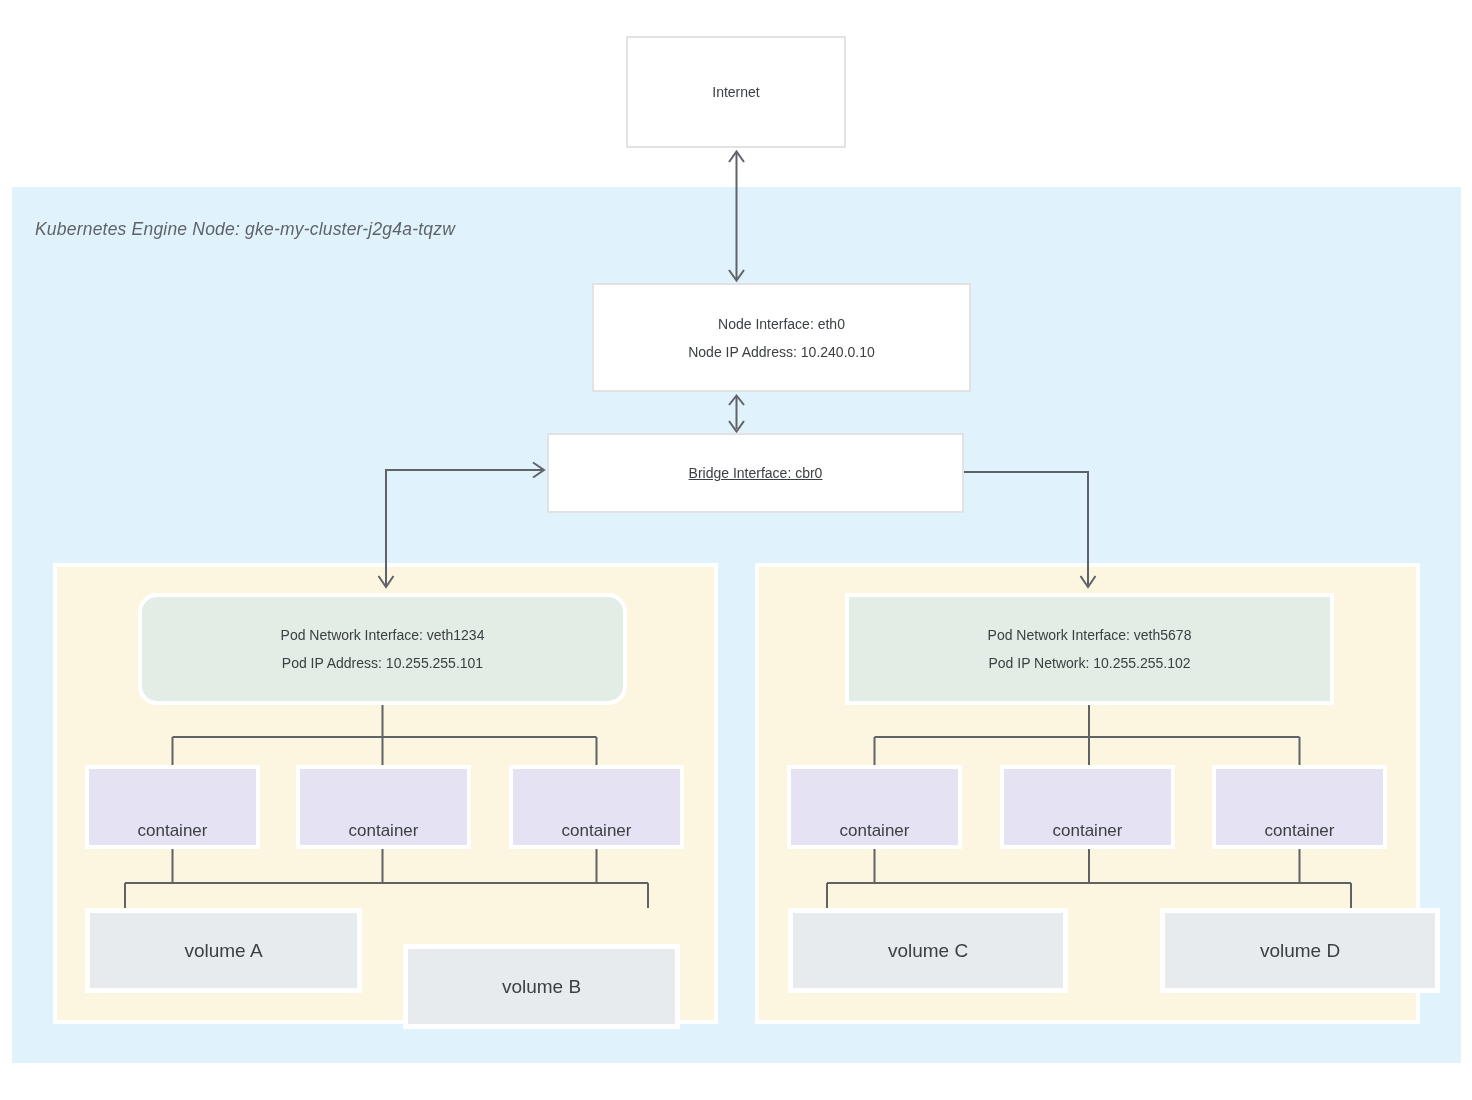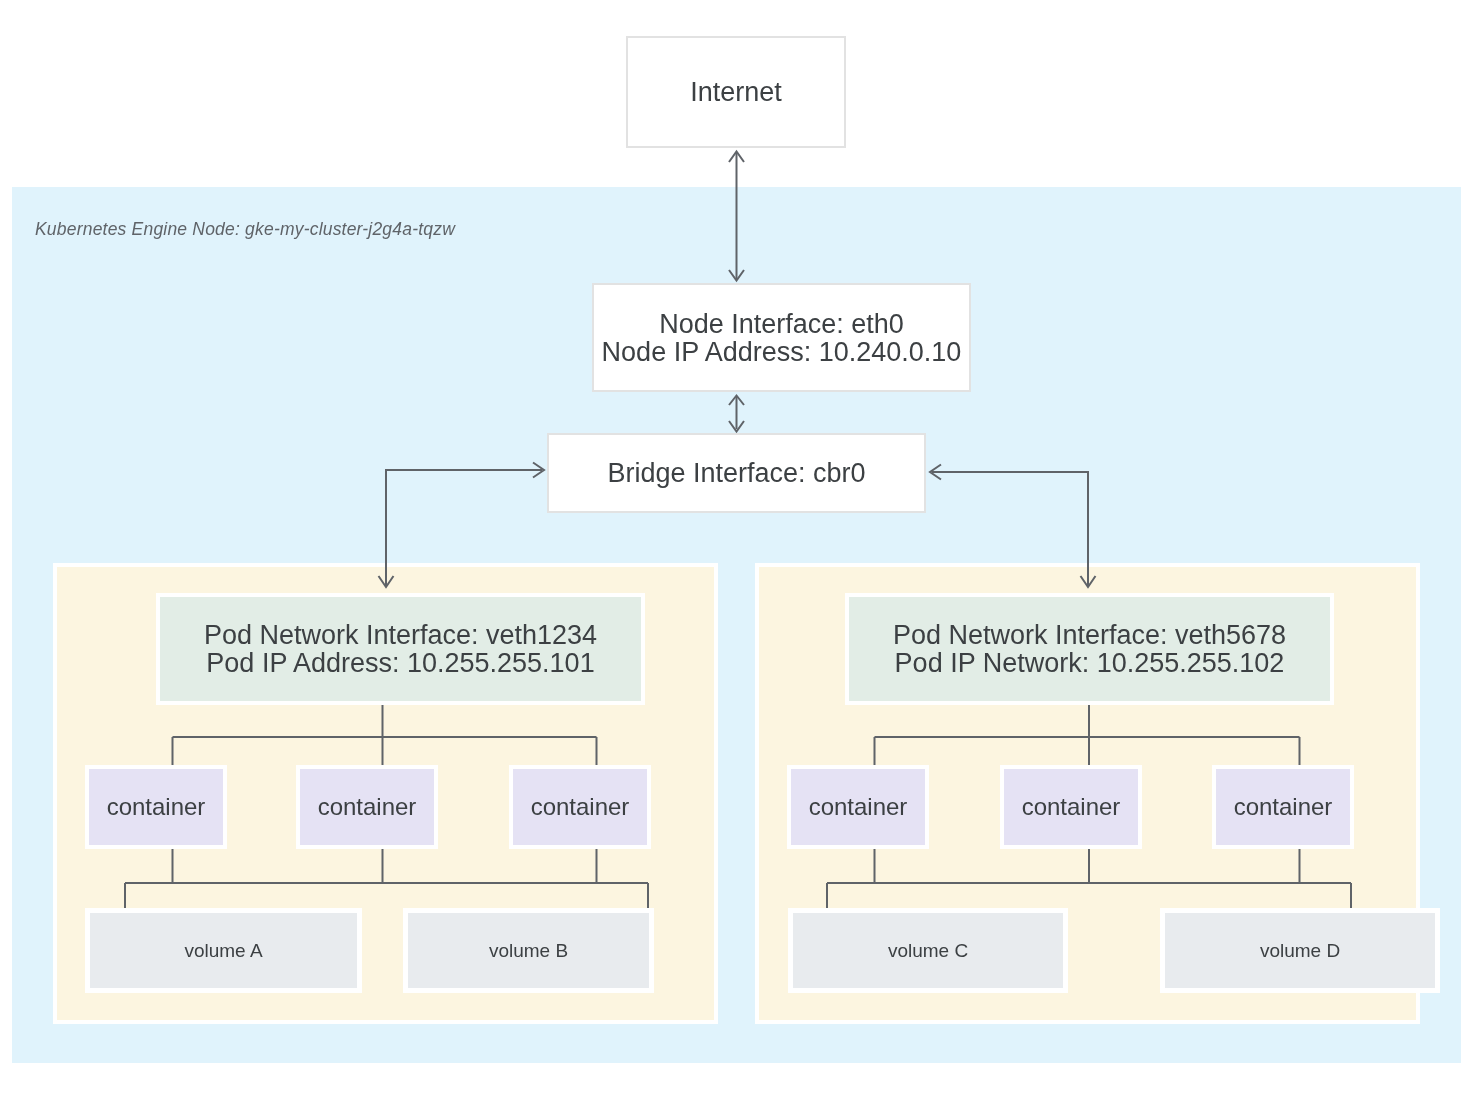--- a/index.html
+++ b/index.html
@@ -37,47 +37,47 @@
     background:var(--pod-bg);border:4px solid #ffffff;
   }
   .pod-1{left:53px;}
   .pod-2{left:755px;}
 
   .connectors{position:absolute;left:0;top:0;width:1472px;height:1100px;}
 
   .box{
     position:absolute;display:flex;flex-direction:column;
     align-items:center;justify-content:center;text-align:center;
-    font-size:27px;line-height:28px;color:var(--text);
+    font-size:14px;line-height:28px;color:var(--text);
   }
   .plain{background:#ffffff;border:2px solid var(--box-border);}
   .internet{left:626px;top:36px;width:220px;height:112px;}
   .node-if{left:547px;top:283px;width:379px;height:109px;margin-left:45px;}
-  .bridge{left:547px;top:433px;width:379px;height:80px;}
+  .bridge{left:547px;top:433px;width:417px;height:80px;text-decoration:underline;}
 
   .green{
     background:var(--interface-bg);border:4px solid #ffffff;
     width:489px;height:112px;top:593px;
   }
-  .green-1{left:156px;}
+  .green-1{left:138px;border-radius:19px;}
   .green-2{left:845px;}
 
   .containerbox{
     background:var(--container-bg);border:4px solid #ffffff;
-    width:142px;height:84px;top:765px;font-size:24px;
+    width:175px;height:84px;top:765px;font-size:17px;justify-content:flex-end;
   }
   .c1a{left:85px;}  .c1b{left:296px;} .c1c{left:509px;}
   .c2a{left:787px;} .c2b{left:1000px;}.c2c{left:1212px;}
 
   .volumebox{
     background:var(--volume-bg);border:5px solid #ffffff;
     height:85px;top:908px;font-size:19px;
   }
   .v1a{left:85px;width:277px;}
-  .v1b{left:403px;width:251px;}
+  .v1b{left:403px;width:277px;margin-top:36px;}
   .v2a{left:788px;width:280px;}
   .v2b{left:1160px;width:280px;}
 </style>
 </head>
 <body>
 
 <div class="stage">
 
   <div class="node-area">
     <div class="node-area-label">Kubernetes Engine Node: gke-my-cluster-j2g4a-tqzw</div>

